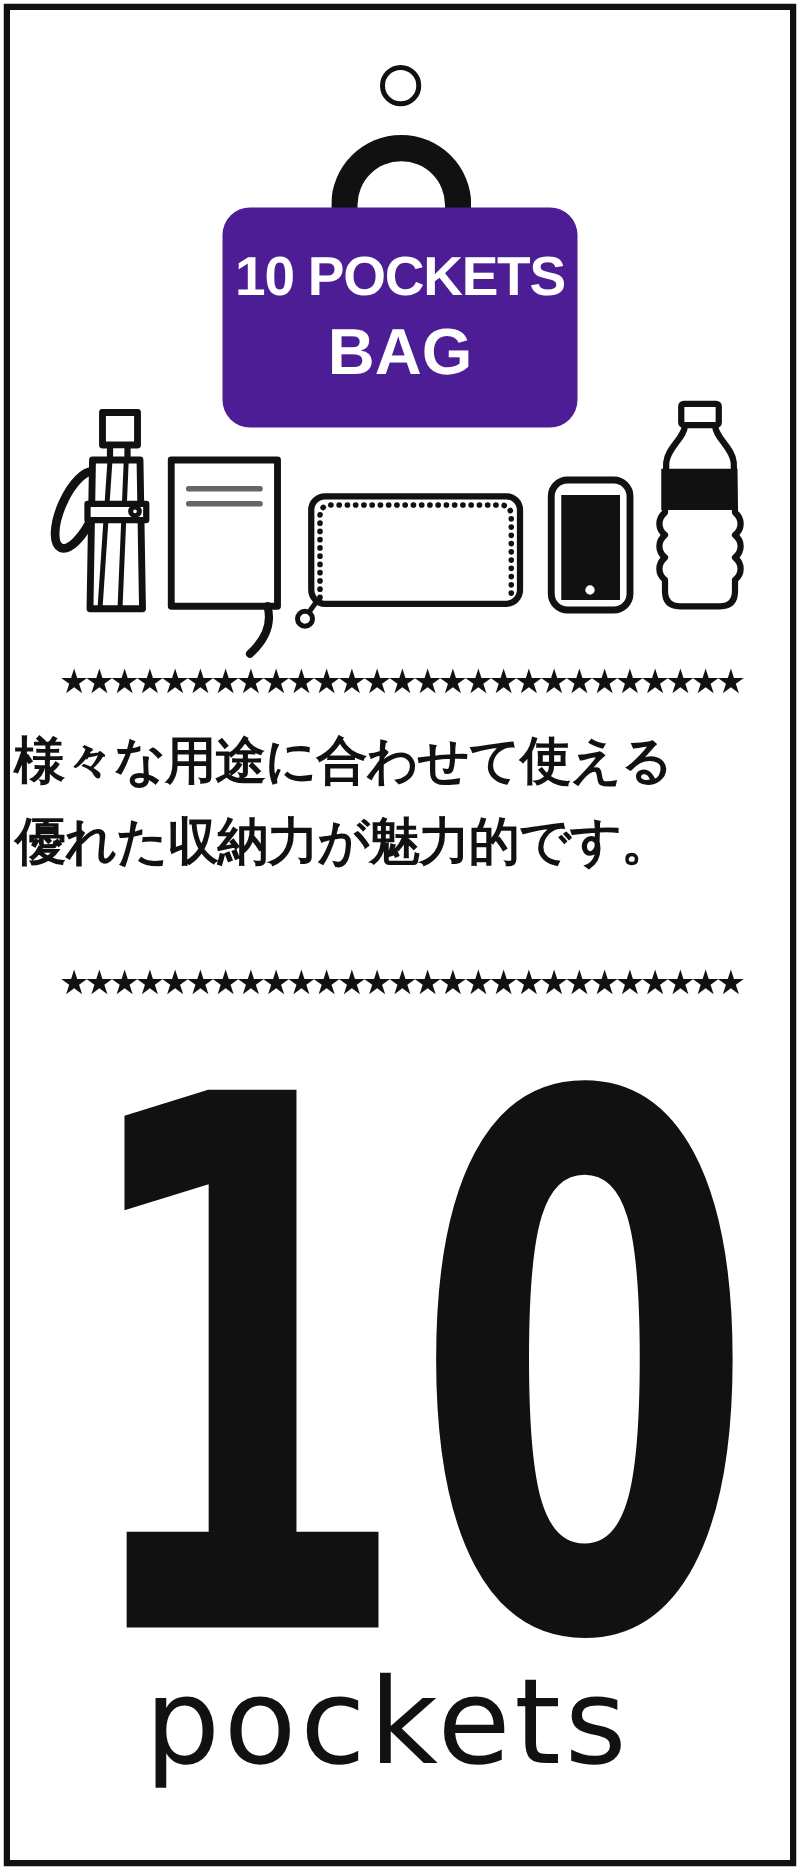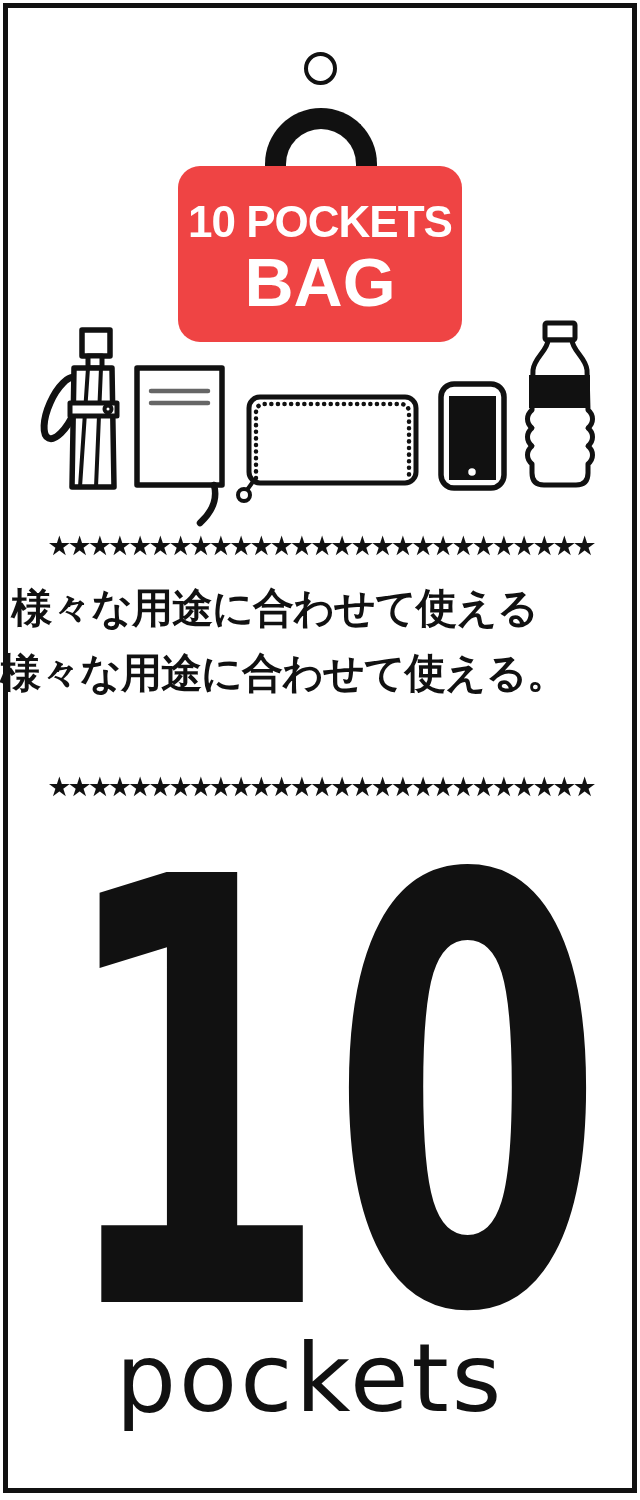--- a/index.html
+++ b/index.html
@@ -16,26 +16,26 @@
     position:absolute; left:304px; top:52px; width:33px; height:33px;
     border:4px solid #111; border-radius:50%; background:#fff; box-sizing:border-box;
   }
   .bag-handle {
     position:absolute; left:265px; top:108px; width:112px; height:68px;
     border:21px solid #111; border-bottom:none; border-radius:58px 58px 0 0;
     box-sizing:border-box;
   }
   .bag-body {
     position:absolute; left:178px; top:166px; width:284px; height:176px;
-    background:#ef4444; border-radius:22px; color:#fff;
+    background:#4c1d95; border-radius:22px; color:#fff;
     display:flex; flex-direction:column; align-items:center; justify-content:center;
     padding-top:4px; box-sizing:border-box;
   }
   .bag-title { font-size:44px; font-weight:bold; letter-spacing:-1px; line-height:48px; }
-  .bag-subtitle { font-size:68px; font-weight:bold; line-height:64px; margin-top:4px; letter-spacing:0; }
+  .bag-subtitle { font-size:52px; font-weight:bold; line-height:64px; margin-top:4px; letter-spacing:0; }
   .icons-svg { position:absolute; left:0; top:320px; }
   .stars {
     position:absolute; left:0; width:640px; text-align:center;
     font-size:27px; line-height:30px; letter-spacing:-4px; color:#111;
     font-family:"DejaVu Sans", sans-serif;
   }
   .stars-top { top:531px; }
   .stars-bottom { top:772px; }
   .description {
     position:absolute; top:576px; left:0; width:549px; text-align:center;
@@ -108,21 +108,21 @@
              C 594 103 594 95 588 90
              L 587 50 C 586 38 572 30 572 20 Z" fill="#fff" stroke-width="5"></path>
     <rect x="529" y="55" width="61" height="33" fill="#111" stroke="none"></rect>
   </g>
 </svg>
 
 <div class="stars stars-top">★★★★★★★★★★★★★★★★★★★★★★★★★★★</div>
 
 <div class="description">
   <div>様々な用途に合わせて使える</div>
-  <div>様々な用途に合わせて使える。</div>
+  <div>優れた収納力が魅力的です。</div>
 </div>
 
 <div class="stars stars-bottom">★★★★★★★★★★★★★★★★★★★★★★★★★★★</div>
 
 <svg class="big-number-svg" width="640" height="460" viewBox="0 0 640 460">
   <text x="330" y="444" text-anchor="middle" font-family="DejaVu Sans, sans-serif" font-weight="bold" font-size="590" textLength="550" lengthAdjust="spacingAndGlyphs" fill="#111">10</text>
 </svg>
 
 <div class="pockets-label">pockets</div>
 

